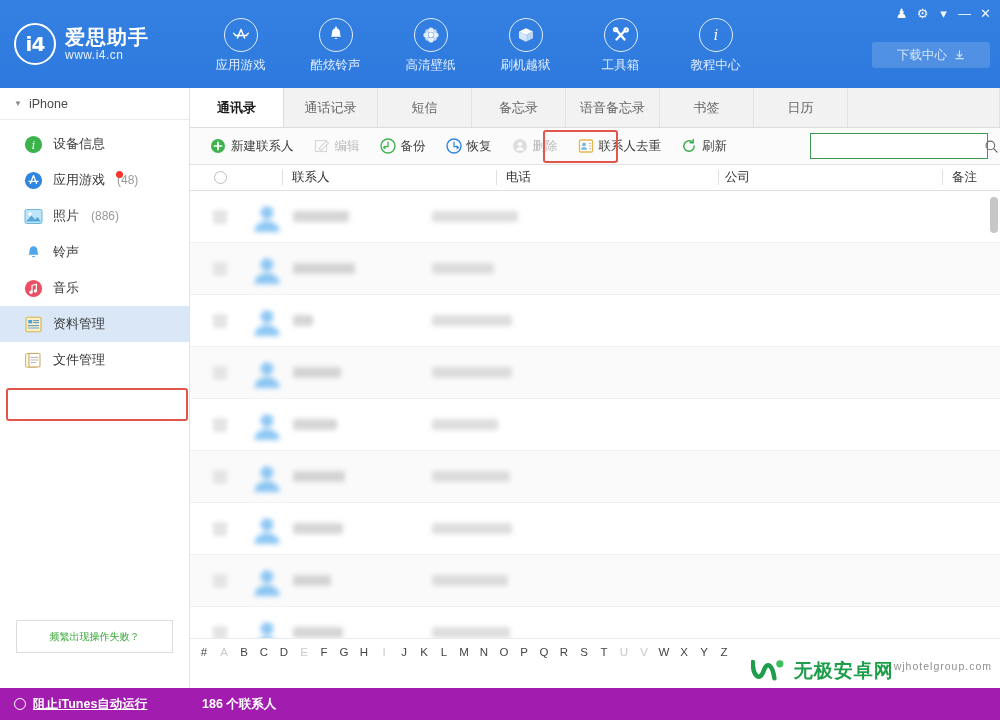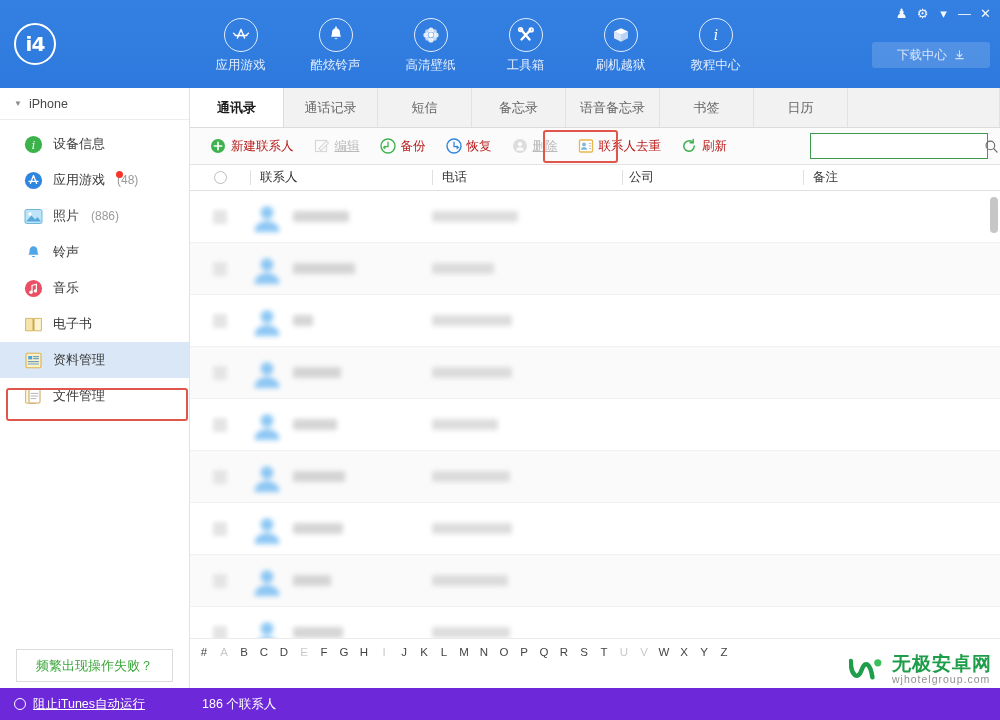--- a/index.html
+++ b/index.html
@@ -105,24 +105,24 @@
     width: 7px; height: 7px; border-radius: 50%; background: #f5342a;
     position: absolute; left: 116px; top: 9px;
   }
   .hl-box {
     position: absolute; border: 2px solid #e0564a; border-radius: 3px;
     pointer-events: none;
   }
   #sidebar-highlight { left: 6px; top: 300px; width: 182px; height: 33px; }
 
   .help-link {
-    position: absolute; left: 16px; bottom: 6px;
+    position: absolute; left: 16px; bottom: 35px;
     width: 157px; height: 33px; border: 1px solid #dcdcdc;
     display: flex; align-items: center; justify-content: center;
-    color: #3aa63a; font-size: 13px; cursor: pointer; background: #fff;
+    color: #3aa63a; font-size: 10px; cursor: pointer; background: #fff;
   }
 
   
   .main {
     position: absolute; left: 190px; top: 88px;
     width: 810px; height: 600px; background: #fff;
   }
   .tabbar {
     height: 40px; background: #f2f2f2; display: flex; align-items: stretch;
     border-bottom: 1px solid #dcdcdc;
@@ -140,57 +140,57 @@
   }
   .tabfill { flex: 1; border-bottom: 0; }
 
   .toolbar {
     height: 37px; background: #fbfbfb; border-bottom: 1px solid #e4e4e4;
     display: flex; align-items: center; padding-left: 12px; gap: 4px;
     position: relative;
   }
   .tbtn {
     height: 26px; display: flex; align-items: center; gap: 5px;
-    padding: 0 8px; font-size: 12.5px; color: #b91c1c; cursor: pointer;
+    padding: 0 8px; font-size: 12.5px; color: #404040; cursor: pointer;
     border-radius: 3px; white-space: nowrap;
   }
-  .tbtn.disabled { color: #b9b9b9; cursor: default; text-decoration: underline; }
+  .tbtn.disabled { color: #b9b9b9; cursor: default; }
   .tb-ico { width: 16px; height: 16px; flex: 0 0 auto; }
   #toolbar-highlight { left: 353px; top: 2px; width: 75px; height: 33px; }
 
   .searchbox {
     position: absolute; right: 12px; top: 5px;
     width: 178px; height: 26px;
     border: 1px solid #3d9b4f; background: #fff;
     display: flex; align-items: center;
   }
   .searchbox input {
     flex: 1; height: 100%; border: 0; outline: none;
     padding: 0 6px; font-size: 12.5px; color: #333;
     font-family: "Liberation Sans", sans-serif; background: transparent;
   }
   .search-ico { width: 22px; display: flex; align-items: center; justify-content: center; cursor: pointer; }
 
   
   .thead {
     height: 26px; display: flex; align-items: center;
     border-bottom: 1px solid #e0e0e0; background: #fff;
-    font-size: 12.5px; color: #333;
+    font-size: 12.5px; color: #333; gap: 32px;
   }
   .th { display: flex; align-items: center; height: 26px; padding-left: 10px; position: relative; }
   .th + .th::before {
     content: ""; position: absolute; left: 0; top: 5px;
     height: 15px; width: 1px; background: #e0e0e0;
   }
   .th-check { width: 60px; justify-content: center; padding-left: 0; }
   .hcircle { width: 13px; height: 13px; border-radius: 50%; border: 1px solid #bdbdbd; }
   .th-name { width: 182px; }
   .th-phone { width: 190px; }
   .th-company { width: 181px; padding-left: 7px; }
-  .th-note { flex: 1; }
+  .th-note { flex: 1; margin-left: 11px; }
 
   .tbody { position: relative; height: 447px; overflow: hidden; background: #fff; }
   .trow {
     height: 52px; display: flex; align-items: center;
     border-bottom: 1px solid #f0f0f0;
   }
   .trow.odd { background: #fafafa; }
   .cell-check { width: 60px; display: flex; align-items: center; justify-content: center; }
   .blur-check { width: 14px; height: 14px; background: #e4e4e4; border-radius: 2px; filter: blur(2px); }
   .cell-name { width: 182px; display: flex; align-items: center; gap: 9px; padding-left: 0; }
@@ -217,51 +217,55 @@
     justify-content: flex-start; padding-left: 4px;
     border-top: 1px solid #eaeaea; background: #fff;
     font-size: 11.5px; color: #444; gap: 0;
   }
   .alpha { width: 20px; text-align: center; cursor: pointer; }
   .alpha.dim { color: #c9c9c9; cursor: default; }
 
   
   .statusbar {
     position: absolute; left: 0; bottom: 0; width: 1000px; height: 32px;
-    background: #6d28d9;
-    display: flex; align-items: center; color: #fff; font-size: 12.5px;
+    background: #a21caf;
+    display: flex; align-items: center; color: #fff; font-size: 12.5px; font-weight: bold;
   }
   .sb-left {
     width: 190px; height: 32px; display: flex; align-items: center; gap: 7px;
     padding-left: 14px; cursor: pointer;
   }
   .sb-circle { width: 12px; height: 12px; border-radius: 50%; border: 1.5px solid #fff; flex: 0 0 auto; }
   .sb-left-label { text-decoration: underline; }
   .sb-count { padding-left: 12px; }
 
   
   .watermark {
     position: absolute; right: 8px; bottom: 34px;
     display: flex; align-items: center; gap: 7px;
     pointer-events: none;
   }
-  .wm-text { display: flex; flex-direction: column; line-height: 1.1; }
+  .wm-text { display: flex; line-height: 1.1; }
   .wm-cn { color: #1e9e4a; font-size: 19px; font-weight: bold; letter-spacing: 1px; }
   .wm-en { color: #8f8f8f; font-size: 10.5px; letter-spacing: 1px; }
 </style>
 </head>
 <body>
 
 <div id="app">
 
   <div class="topbar">
 
     <div class="brand">
       <div class="brand-logo">
         <span>i4</span>
+      </div>
+      <div class="brand-text">
+        <span class="brand-name">爱思助手</span>
+        <span class="brand-url">www.i4.cn</span>
       </div>
     </div>
 
     <div class="navitems" id="nav-items">
         <div class="navitem">
           <div class="navicon">
             <svg width="20" height="20" viewBox="0 0 20 20">
               <path d="M10 4.5 L13.6 13 M10 4.5 L6.4 13" stroke="#fff" stroke-width="1.5" fill="none" stroke-linecap="round"></path>
               <path d="M4.2 10.6h11.6" stroke="#fff" stroke-width="1.5" stroke-linecap="round"></path>
               <path d="M2.5 8.2l1.6 1.2M17.5 8.2l-1.6 1.2" stroke="#fff" stroke-width="1.3" stroke-linecap="round"></path>
@@ -291,36 +295,36 @@
               <circle cx="13.5" cy="6.5" r="2.3" fill="#fff" opacity=".7"></circle>
               <circle cx="6.5" cy="13.5" r="2.3" fill="#fff" opacity=".7"></circle>
               <circle cx="13.5" cy="13.5" r="2.3" fill="#fff" opacity=".7"></circle>
             </svg>
           </div>
           <span>高清壁纸</span>
         </div>
         <div class="navitem">
           <div class="navicon">
             <svg width="20" height="20" viewBox="0 0 20 20">
+              <path d="M3 6.5 L10 3.2 L17 6.5 L10 9.8 Z" fill="#fff"></path>
+              <path d="M3 6.5 L10 9.8 L10 16.8 L3 13.2 Z" fill="#fff" opacity=".82"></path>
+              <path d="M17 6.5 L10 9.8 L10 16.8 L17 13.2 Z" fill="#fff" opacity=".68"></path>
+            </svg>
+          </div>
+          <span>刷机越狱</span>
+        </div>
+        <div class="navitem">
+          <div class="navicon">
+            <svg width="20" height="20" viewBox="0 0 20 20">
               <path d="M5 4.5 L13.5 14.5 M14.5 5 L5.5 14.5" stroke="#fff" stroke-width="2.4" stroke-linecap="round"></path>
               <circle cx="4.6" cy="4.6" r="1.9" fill="none" stroke="#fff" stroke-width="1.6"></circle>
               <circle cx="15.2" cy="4.9" r="1.9" fill="none" stroke="#fff" stroke-width="1.6"></circle>
             </svg>
           </div>
           <span>工具箱</span>
-        </div>
-        <div class="navitem">
-          <div class="navicon">
-            <svg width="20" height="20" viewBox="0 0 20 20">
-              <path d="M3 6.5 L10 3.2 L17 6.5 L10 9.8 Z" fill="#fff"></path>
-              <path d="M3 6.5 L10 9.8 L10 16.8 L3 13.2 Z" fill="#fff" opacity=".82"></path>
-              <path d="M17 6.5 L10 9.8 L10 16.8 L17 13.2 Z" fill="#fff" opacity=".68"></path>
-            </svg>
-          </div>
-          <span>刷机越狱</span>
         </div>
         <div class="navitem">
           <div class="navicon">
             <svg width="20" height="20" viewBox="0 0 20 20">
               <text x="10" y="15" font-size="14" font-style="italic" font-family="DejaVu Serif, serif" fill="#fff" text-anchor="middle">i</text>
             </svg>
           </div>
           <span>教程中心</span>
         </div>
       </div>
@@ -391,30 +395,20 @@
         <div class="sideitem">
           <span class="si-icon">
             <svg width="19" height="19" viewBox="0 0 19 19">
               <circle cx="9.5" cy="9.5" r="8.6" fill="#ec4f64"></circle>
               <path d="M8 13.2V6.4l4.4-1.2v6.7" stroke="#fff" stroke-width="1.2" fill="none"></path>
               <circle cx="7" cy="13.2" r="1.7" fill="#fff"></circle>
               <circle cx="11.4" cy="11.9" r="1.7" fill="#fff"></circle>
             </svg>
           </span>
           <span>音乐</span>
-        </div>
-        <div class="sideitem">
-          <span class="si-icon">
-            <svg width="19" height="19" viewBox="0 0 19 19">
-              <path d="M1.6 3.4h7.3v12.4H1.6z" fill="#f7e4a8" stroke="#d7b865" stroke-width="1"></path>
-              <path d="M10.1 3.4h7.3v12.4h-7.3z" fill="#fdf3d2" stroke="#d7b865" stroke-width="1"></path>
-              <path d="M9.5 3.4v12.4" stroke="#c9a84f" stroke-width="1.2"></path>
-            </svg>
-          </span>
-          <span>电子书</span>
         </div>
         <div class="sideitem selected">
           <span class="si-icon">
             <svg width="19" height="19" viewBox="0 0 19 19">
               <rect x="2" y="2.2" width="15" height="14.6" rx="1.4" fill="#fdf1c8" stroke="#d9b451" stroke-width="1.1"></rect>
               <rect x="4.2" y="5" width="4" height="3.4" fill="#4aa3dd"></rect>
               <path d="M9.6 5.6h5M9.6 7.6h5M4.2 10.6h10.4M4.2 13h10.4" stroke="#6f9fc4" stroke-width="1.1" stroke-linecap="round"></path>
             </svg>
           </span>
           <span>资料管理</span>

